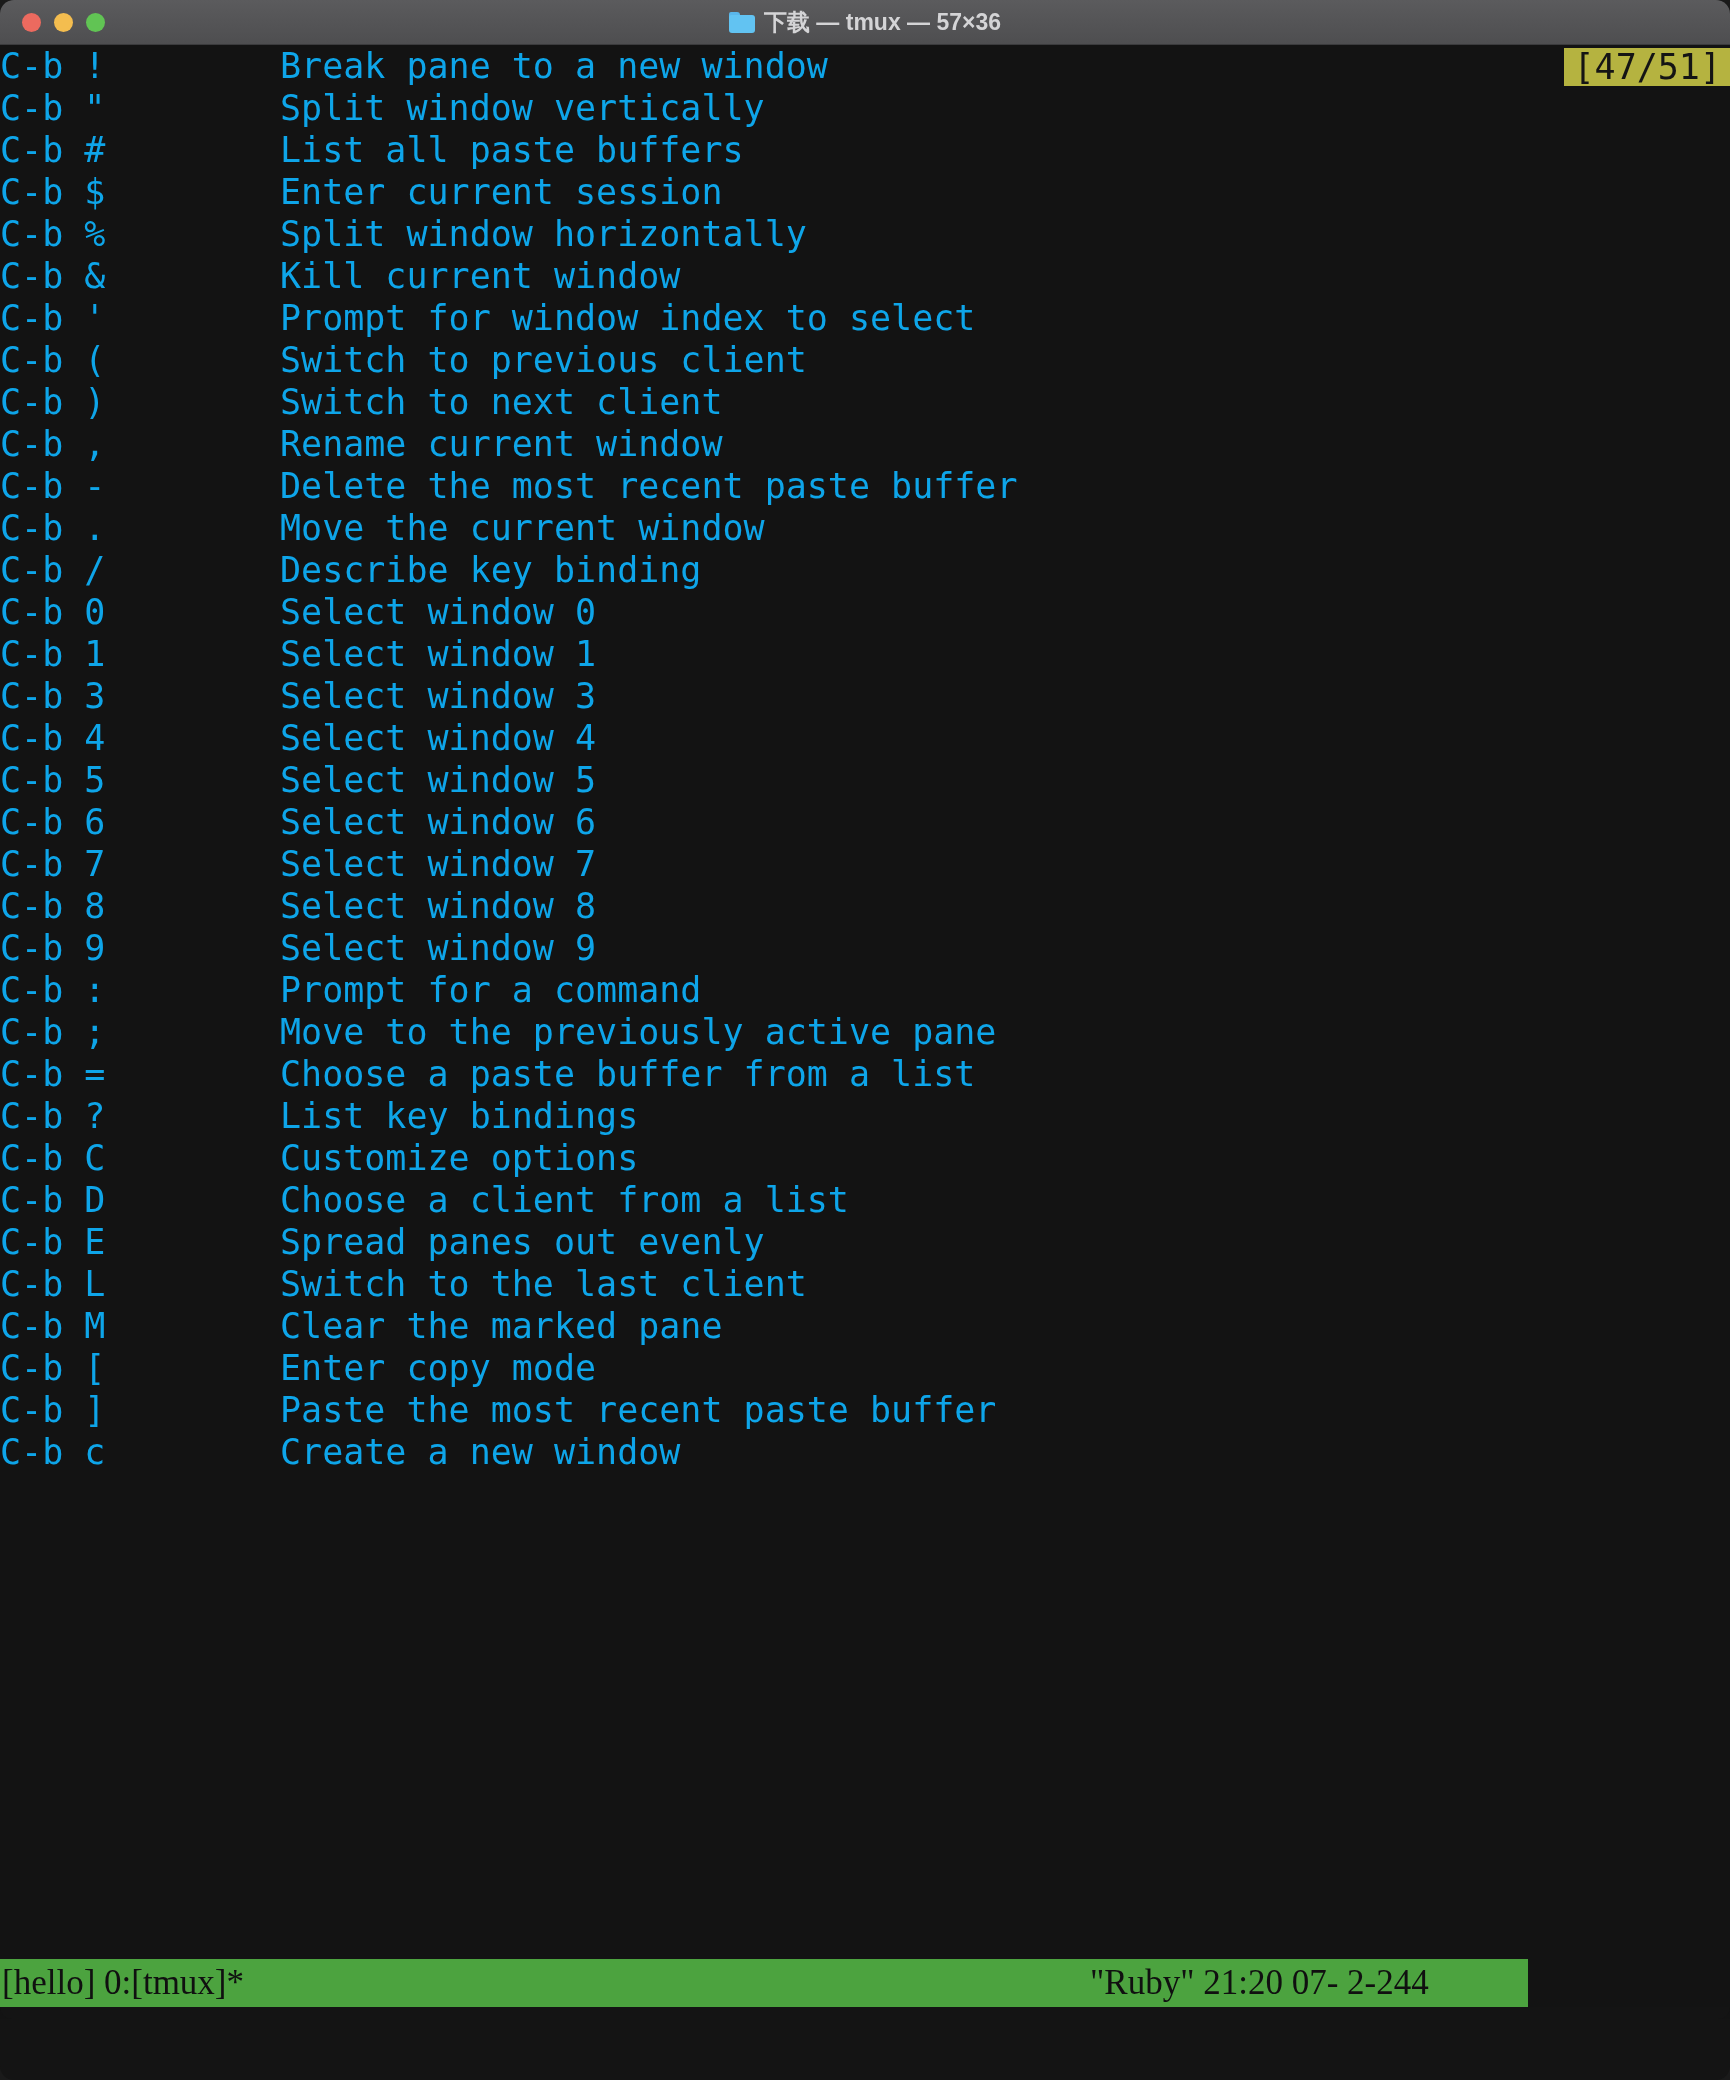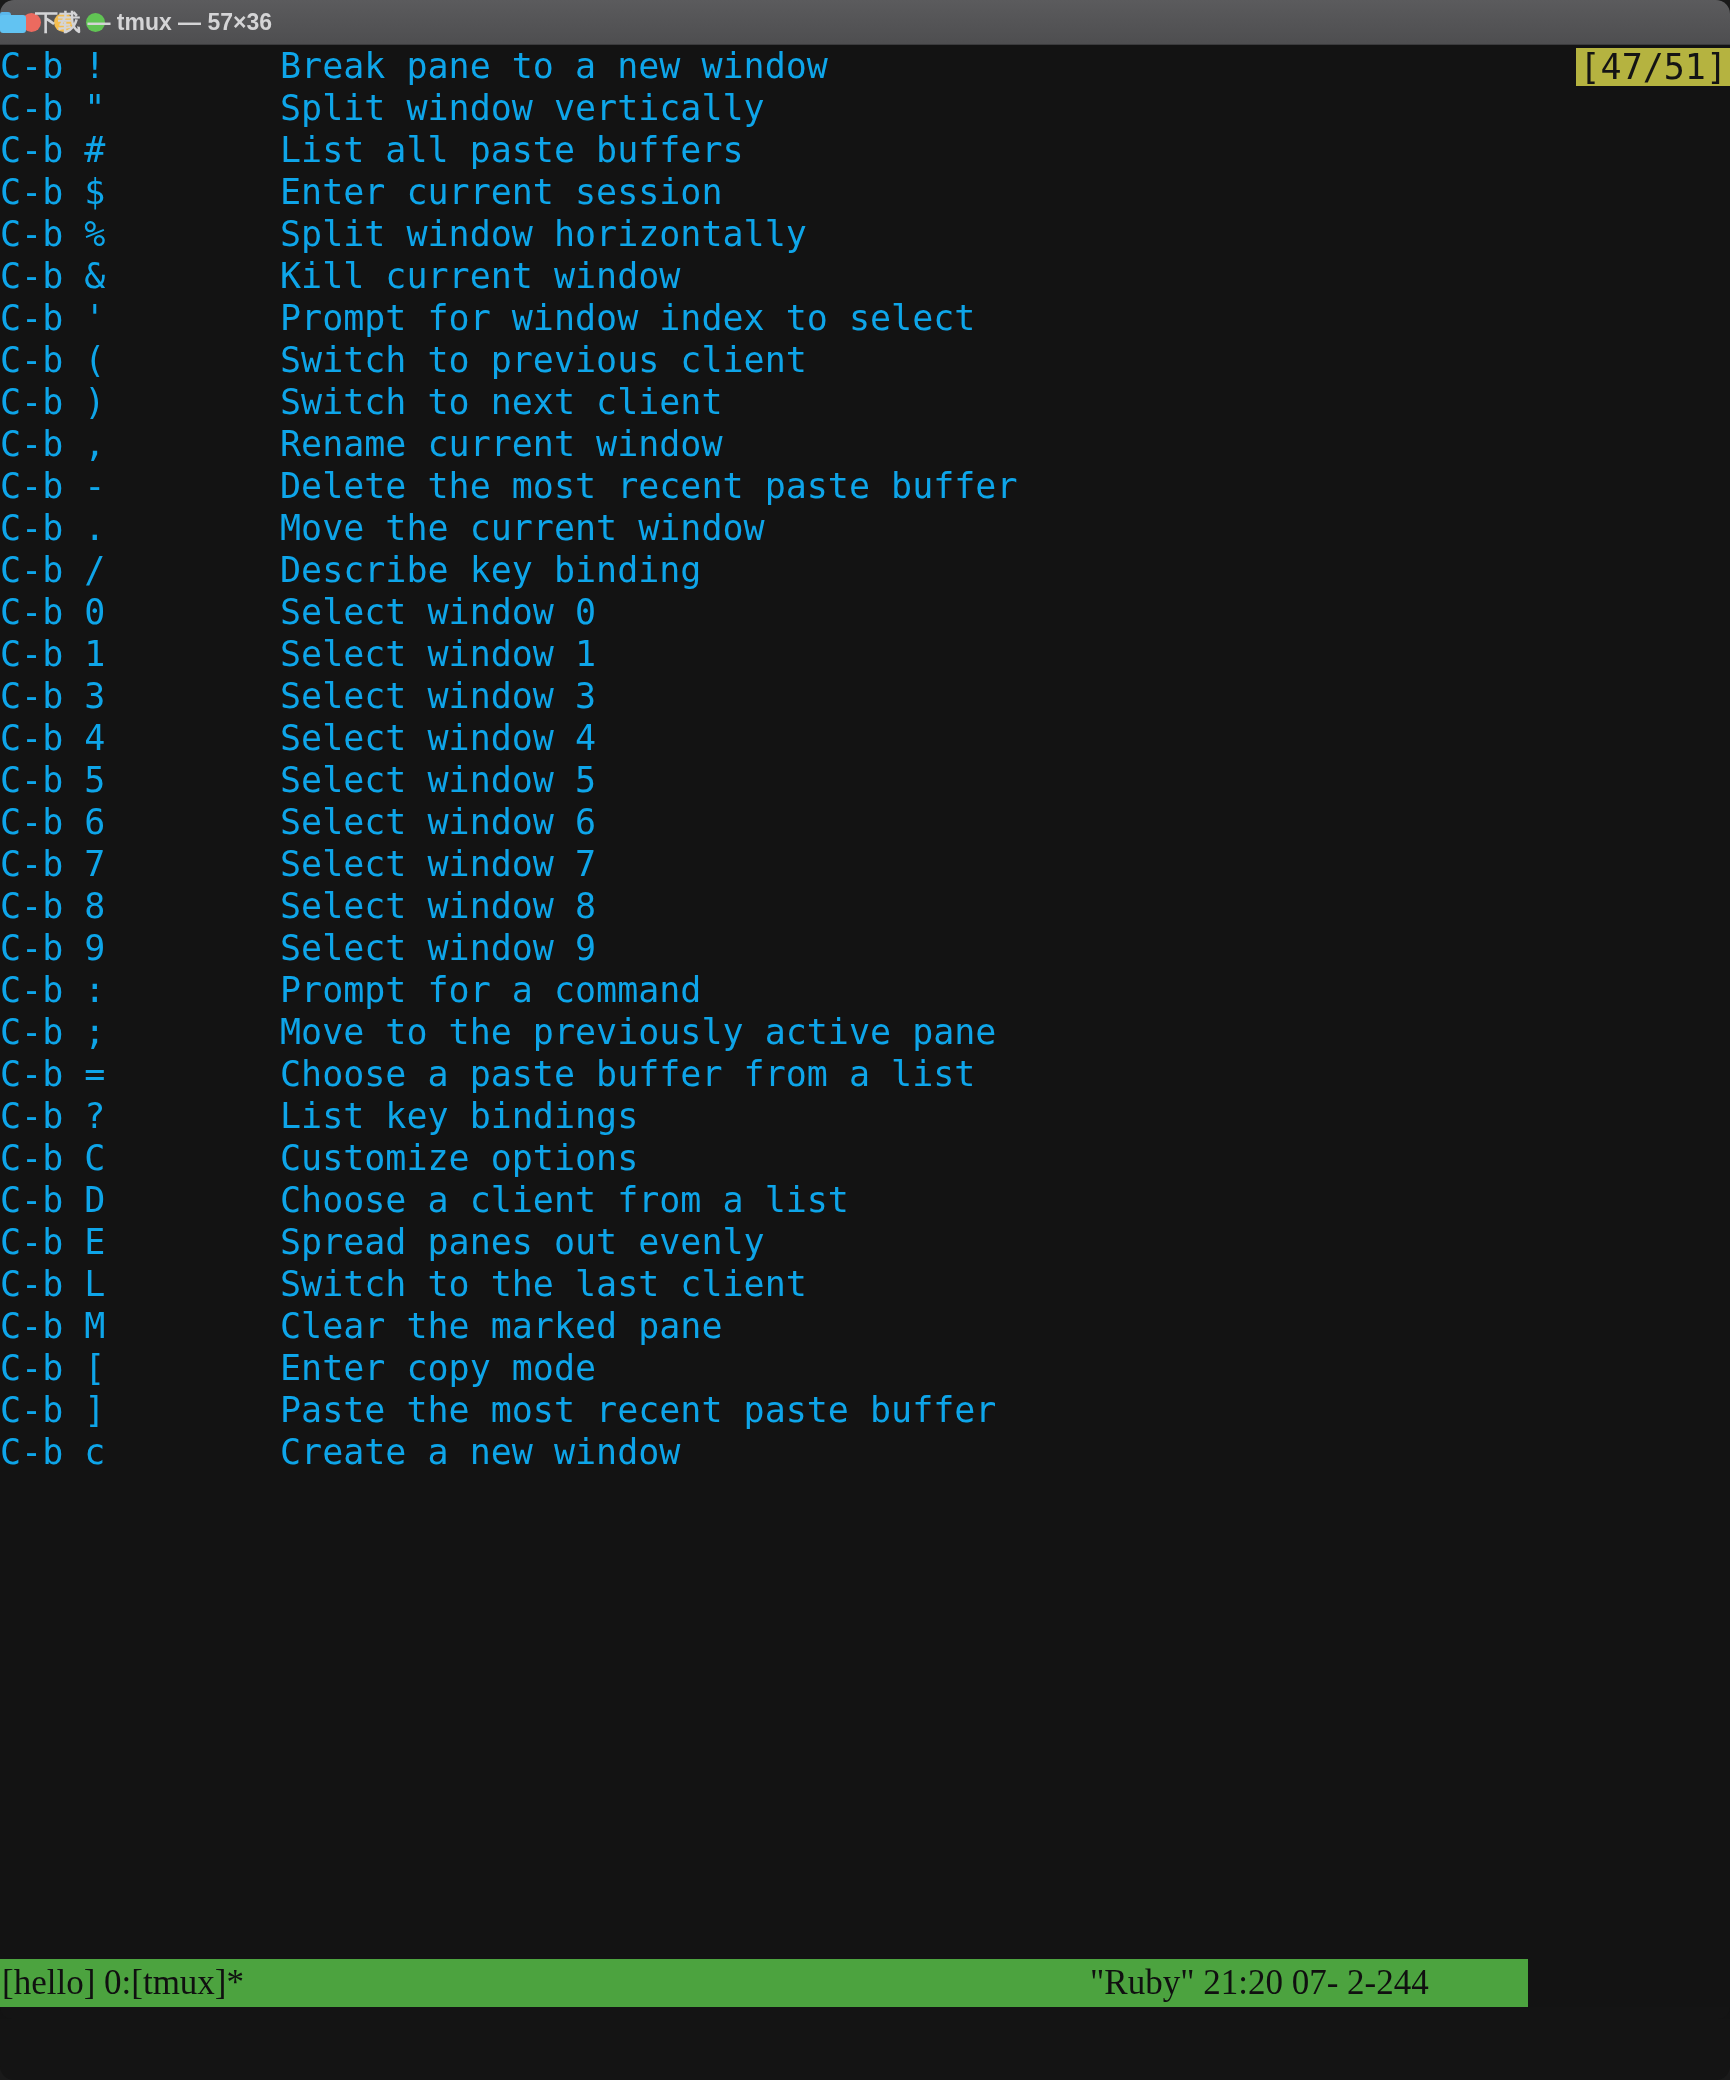--- a/index.html
+++ b/index.html
@@ -53,21 +53,21 @@
   .light.min    { background: #f4bd4f; }
   .light.zoom   { background: #61c454; }
 
   .title-wrap {
     position: absolute;
     left: 0; right: 0;
     top: 0;
     height: 44px;
     display: flex;
     align-items: center;
-    justify-content: flex-start;
+    justify-content: center;
     gap: 9px;
     pointer-events: none;
   }
   .folder-icon {
     width: 26px;
     height: 21px;
     position: relative;
     flex: 0 0 auto;
   }
   .folder-icon .tab {
@@ -119,21 +119,21 @@
     display: inline-block;
     width: 280px;
   }
 
   .mode-indicator {
     position: absolute;
     right: 0;
     top: 3px;
     height: 38px;
     line-height: 38px;
-    padding: 0 3px;
+    padding: 0 9px;
     background: #b5b340;
     color: #141414;
     font-family: "DejaVu Sans Mono", monospace;
     font-size: 35px;
     white-space: pre;
     letter-spacing: 0px;
   }
 
   
   .statusbar {

